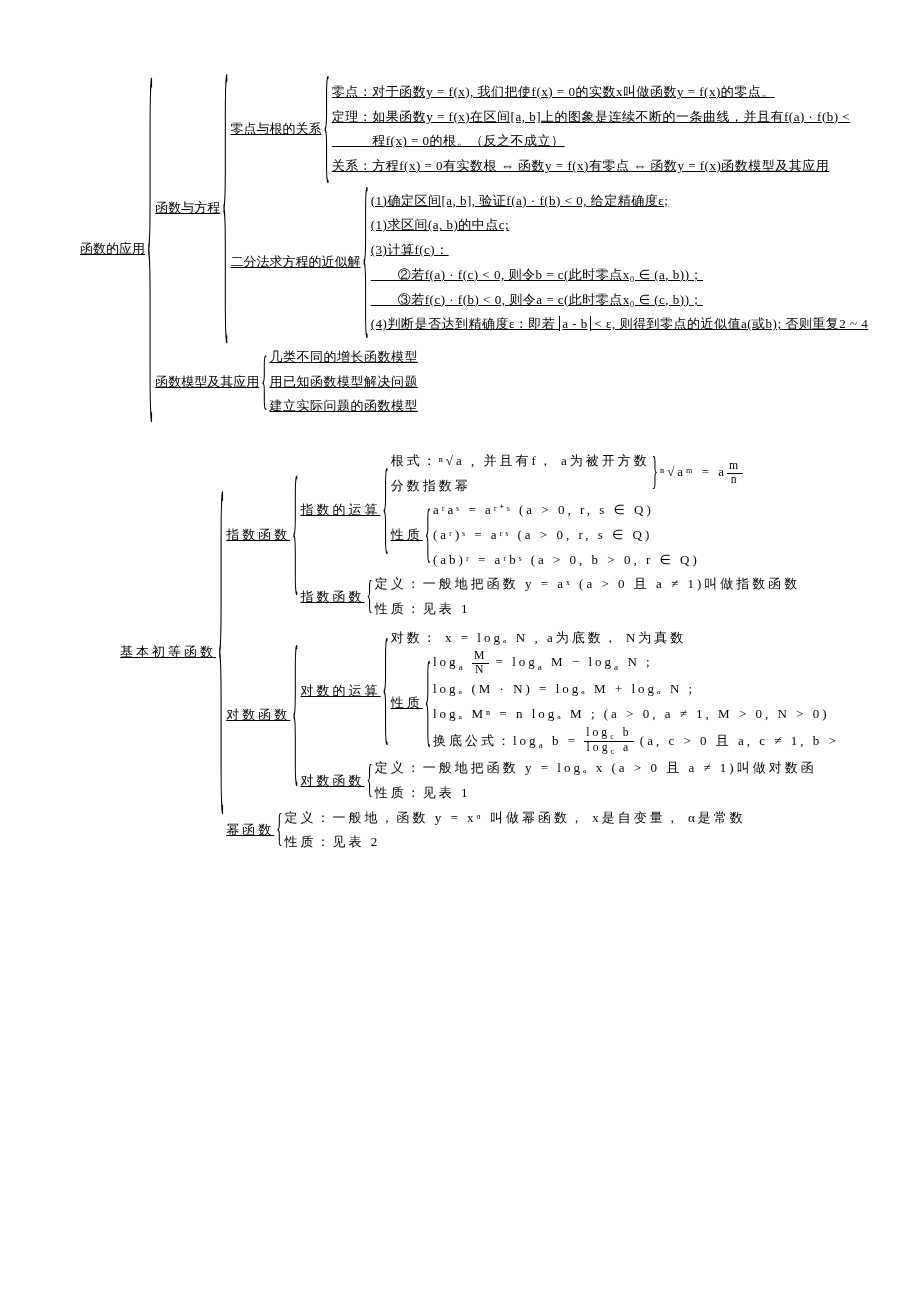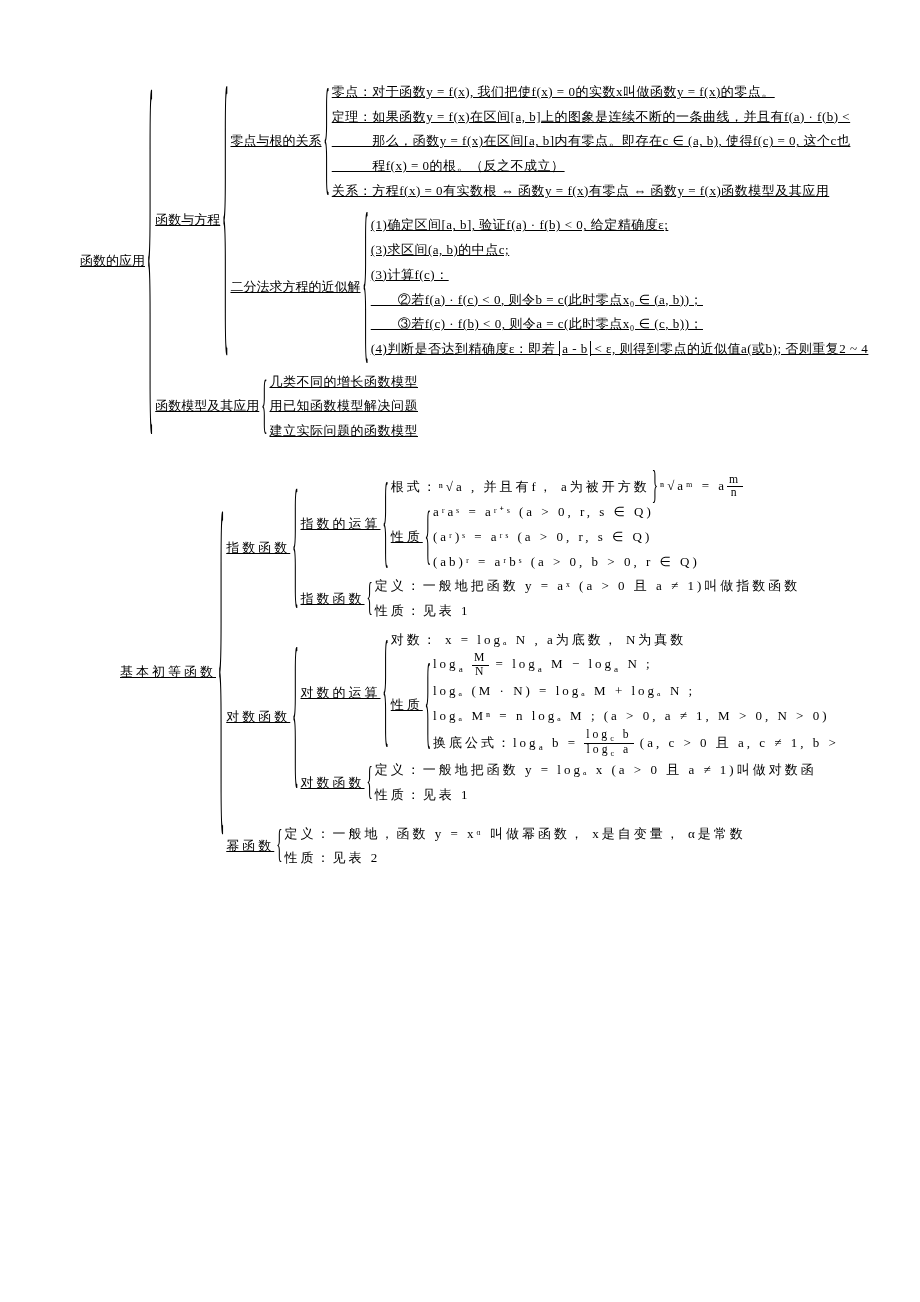--- a/index.html
+++ b/index.html
@@ -72,32 +72,31 @@
         <span class="label">函数与方程</span>
         <span class="brace" style="transform:scaleY(25);">{</span>
         <div class="col">
 
           <div class="brace-row">
             <span class="label">零点与根的关系</span>
             <span class="brace" style="transform:scaleY(10);">{</span>
             <div class="col">
               <span class="line">零点：对于函数y = f(x), 我们把使f(x) = 0的实数x叫做函数y = f(x)的零点。</span>
               <span class="line">定理：如果函数y = f(x)在区间[a, b]上的图象是连续不断的一条曲线，并且有f(a) · f(b) &lt; </span>
-              <span class="line">　　　那么，函数y = f(x)在区间[a, b]内有零点。即存在c ∈ (a, b), 使得f(c) = 0, 这个c也</span>
               <span class="line">　　　程f(x) = 0的根。（反之不成立）</span>
               <span class="line">关系：方程f(x) = 0有实数根 ⇔ 函数y = f(x)有零点 ⇔ 函数y = f(x)函数模型及其应用</span>
             </div>
           </div>
 
           <div class="brace-row" style="margin-top:10px;">
             <span class="label">二分法求方程的近似解</span>
             <span class="brace" style="transform:scaleY(14);">{</span>
             <div class="col">
               <span class="line">(1)确定区间[a, b], 验证f(a) · f(b) &lt; 0, 给定精确度ε;</span>
-              <span class="line">(3)求区间(a, b)的中点c;</span>
+              <span class="line">(1)求区间(a, b)的中点c;</span>
               <span class="line">(3)计算f(c)：</span>
               <span class="line">　　②若f(a) · f(c) &lt; 0, 则令b = c(此时零点x₀ ∈ (a, b))；</span>
               <span class="line">　　③若f(c) · f(b) &lt; 0, 则令a = c(此时零点x₀ ∈ (c, b))；</span>
               <span class="line">(4)判断是否达到精确度ε：即若 <span class="abs">a - b</span> &lt; ε, 则得到零点的近似值a(或b); 否则重复2 ~ 4</span>
             </div>
           </div>
         </div>
       </div>
 
       <div class="brace-row" style="margin-top:8px;">
@@ -121,20 +120,21 @@
         <span class="label line2">指数函数</span>
         <span class="brace" style="transform:scaleY(11);">{</span>
         <div class="col">
           <div class="brace-row">
             <span class="label line2">指数的运算</span>
             <span class="brace" style="transform:scaleY(8);">{</span>
             <div class="col">
               <div class="brace-row">
                 <div class="col">
                   <span class="line2">根式：ⁿ√a , 并且有f， a为被开方数</span>
+                  <span class="line2">分数指数幂</span>
                 </div>
                 <span class="brace closebrace" style="transform:scaleY(3);">}</span>
                 <span class="line2"><span>ⁿ√aᵐ = a</span><span class="frac"><span class="num">m</span><span class="den">n</span></span></span>
               </div>
               <div class="brace-row">
                 <span class="label line2">性质</span>
                 <span class="brace" style="transform:scaleY(5);">{</span>
                 <div class="col">
                   <span class="line2">aʳaˢ = aʳ⁺ˢ (a &gt; 0, r, s ∈ Q)</span>
                   <span class="line2">(aʳ)ˢ = aʳˢ (a &gt; 0, r, s ∈ Q)</span>
@@ -179,21 +179,21 @@
             <span class="label line2">对数函数</span>
             <span class="brace" style="transform:scaleY(3);">{</span>
             <div class="col">
               <span class="line2">定义：一般地把函数 y = logₐ x (a &gt; 0 且 a ≠ 1)叫做对数函</span>
               <span class="line2">性质：见表 1</span>
             </div>
           </div>
         </div>
       </div>
 
-      <div class="brace-row" style="margin-top:14px;">
+      <div class="brace-row" style="margin-top:0;">
         <span class="label line2">幂函数</span>
         <span class="brace" style="transform:scaleY(3);">{</span>
         <div class="col">
           <span class="line2">定义：一般地，函数 y = xᵅ 叫做幂函数， x是自变量， α是常数</span>
           <span class="line2">性质：见表 2</span>
         </div>
       </div>
     </div>
   </div>
 

